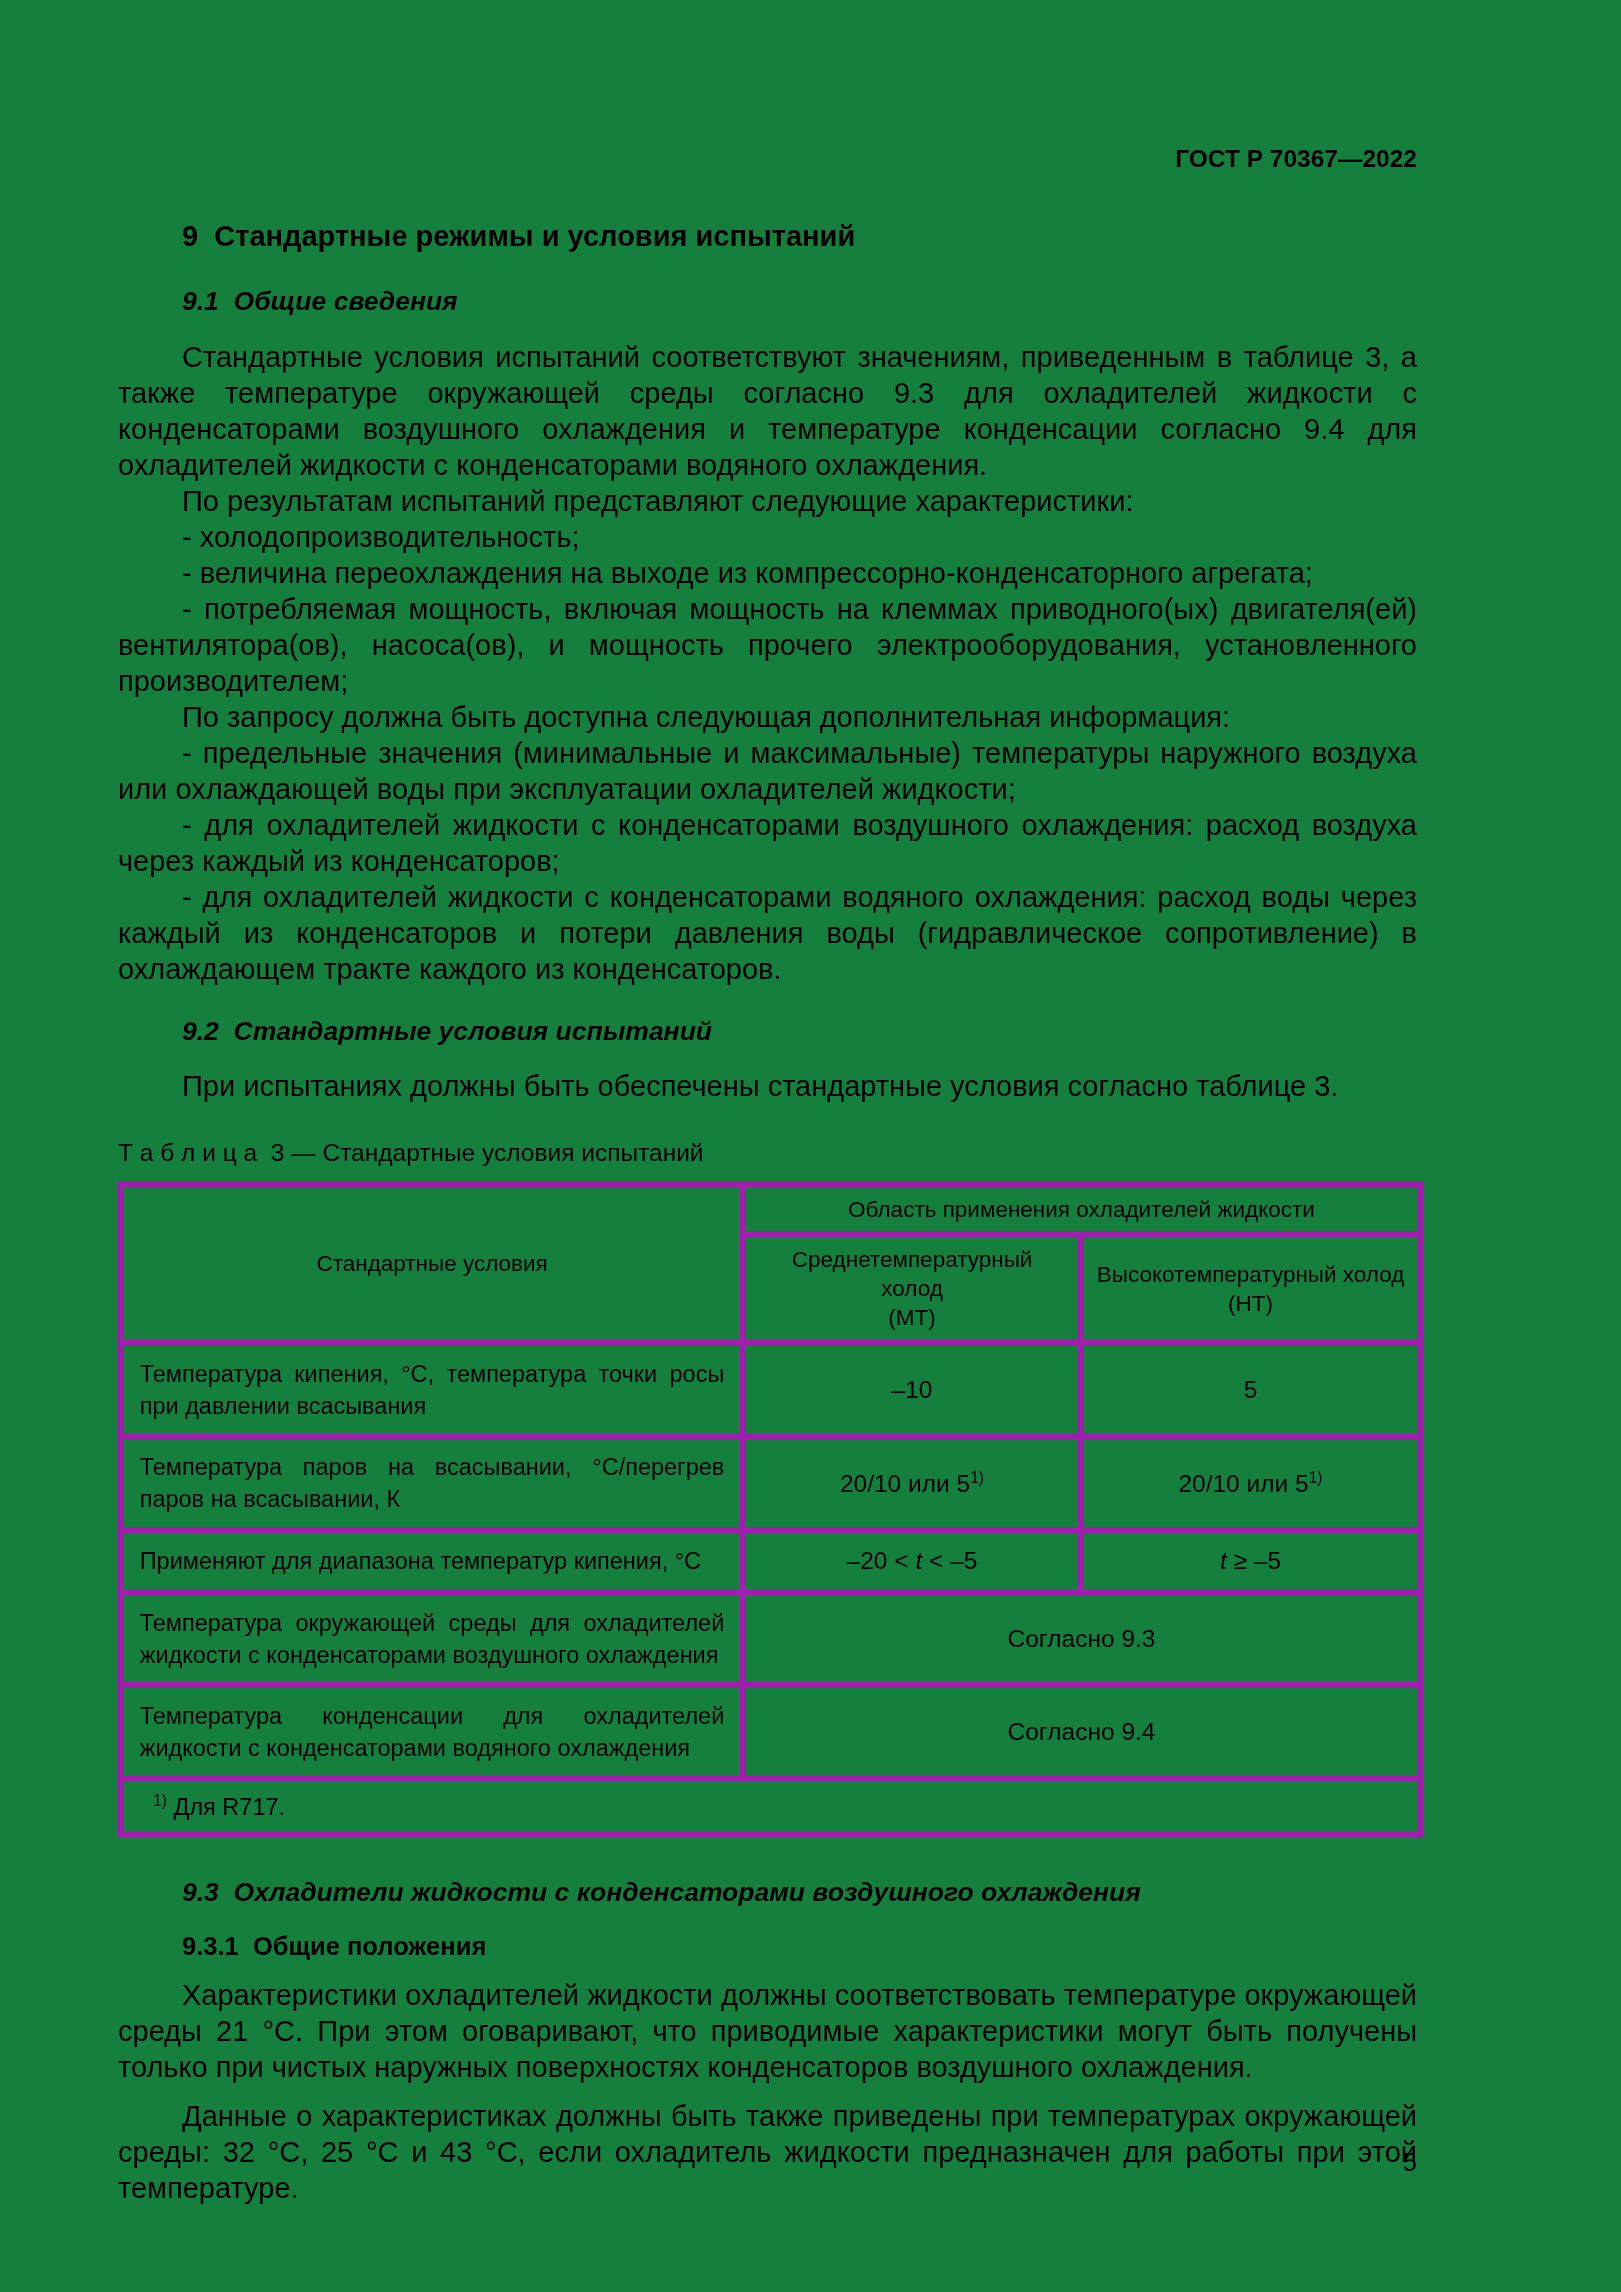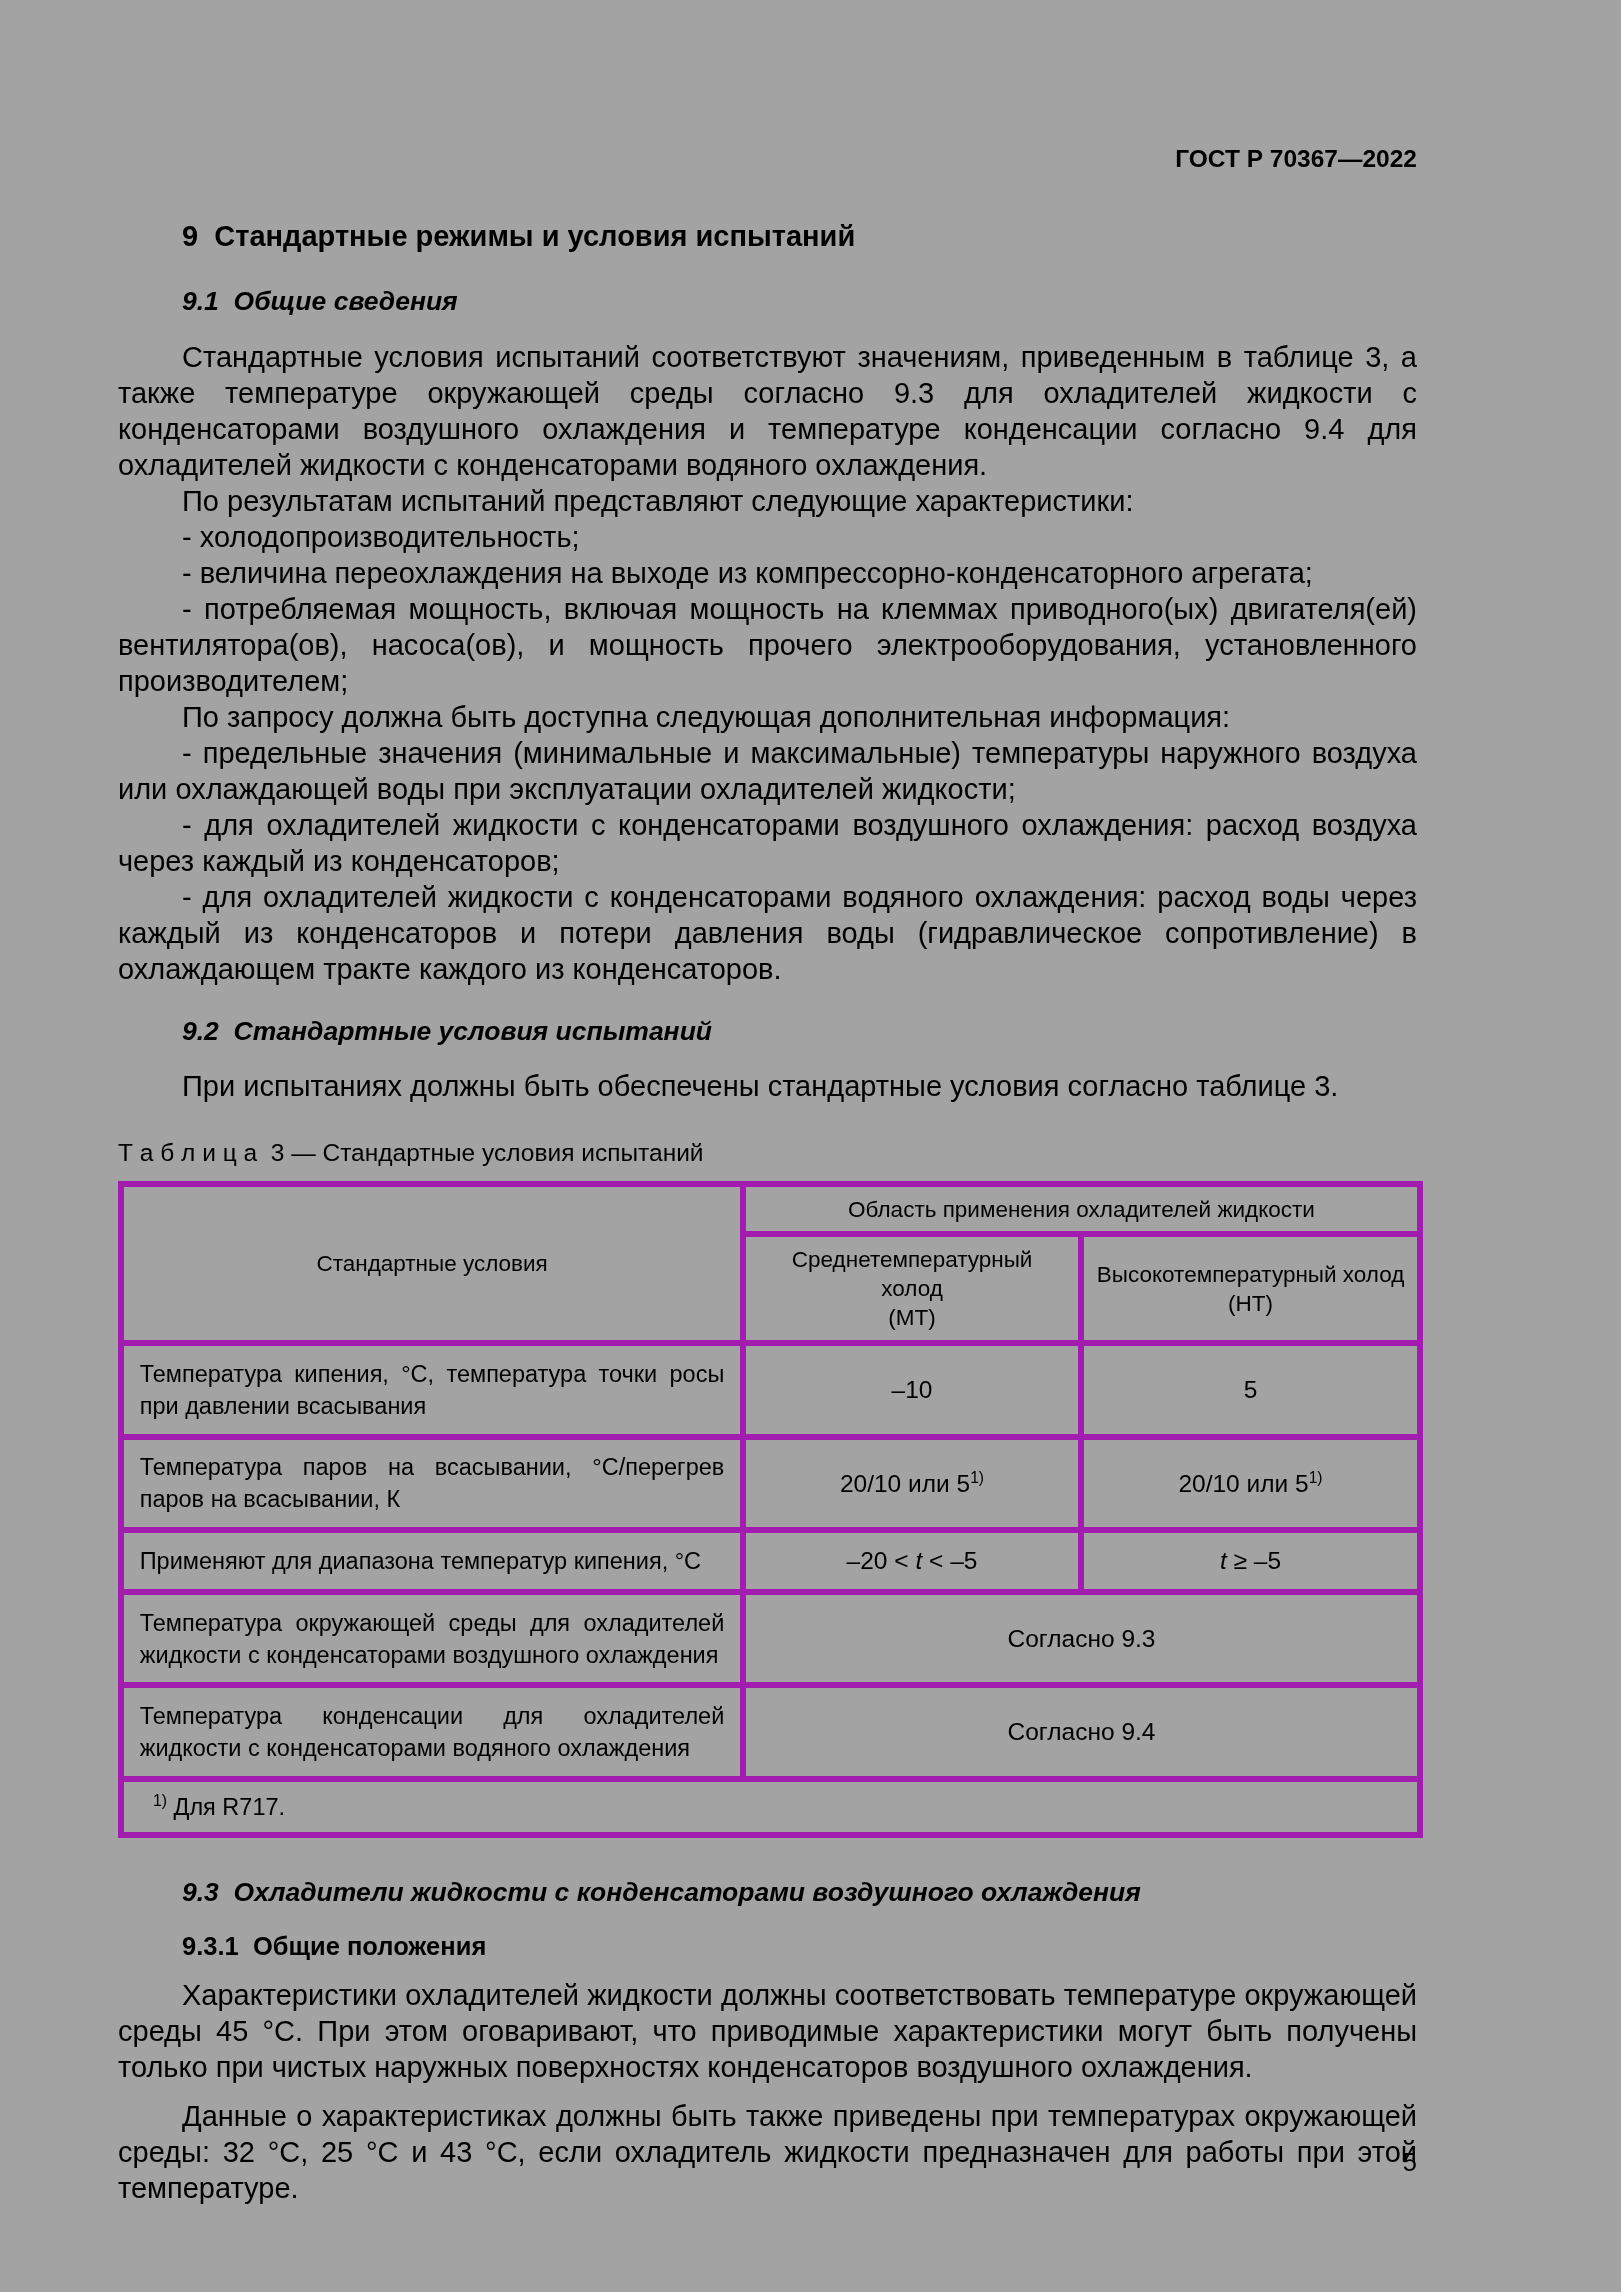--- a/index.html
+++ b/index.html
@@ -6,21 +6,21 @@
   html, body { background: #ffffff; }
   body {
     width: 1621px; height: 2293px;
     font-family: "Liberation Sans", sans-serif;
     color: #000;
   }
   .page {
     position: relative;
     width: 1621px; height: 2293px;
     padding: 145px 204px 0 118px;
-    background: #a3a3a3;
+    background: #15803d;
     overflow: hidden;
   }
   .doc-code {
     text-align: right;
     font-weight: 700;
     font-size: 24.5px;
     margin-bottom: 47px;
   }
   h1.title {
     font-size: 29px;
@@ -170,19 +170,19 @@
       <tr class="footnote-row">
         <td colspan="3"><sup class="fn">1)</sup><span> Для R717.</span></td>
       </tr>
     </tbody>
   </table>
 
   <h2 class="sub" style="margin-top:39px;">9.3&nbsp; Охладители жидкости с конденсаторами воздушного охлаждения</h2>
 
   <h3 class="subsub">9.3.1&nbsp; Общие положения</h3>
 
-  <p class="body">Характеристики охладителей жидкости должны соответствовать температуре окружающей среды 45 °С. При этом оговаривают, что приводимые характеристики могут быть получены только при чистых наружных поверхностях конденсаторов воздушного охлаждения.</p>
+  <p class="body">Характеристики охладителей жидкости должны соответствовать температуре окружающей среды 21 °С. При этом оговаривают, что приводимые характеристики могут быть получены только при чистых наружных поверхностях конденсаторов воздушного охлаждения.</p>
   <p class="body" style="margin-top:13.7px;">Данные о характеристиках должны быть также приведены при температурах окружающей среды: 32 °С, 25 °С и 43 °С, если охладитель жидкости предназначен для работы при этой температуре.</p>
 
   <div class="page-number">5</div>
 
 </div>
 
 
 </body></html>

